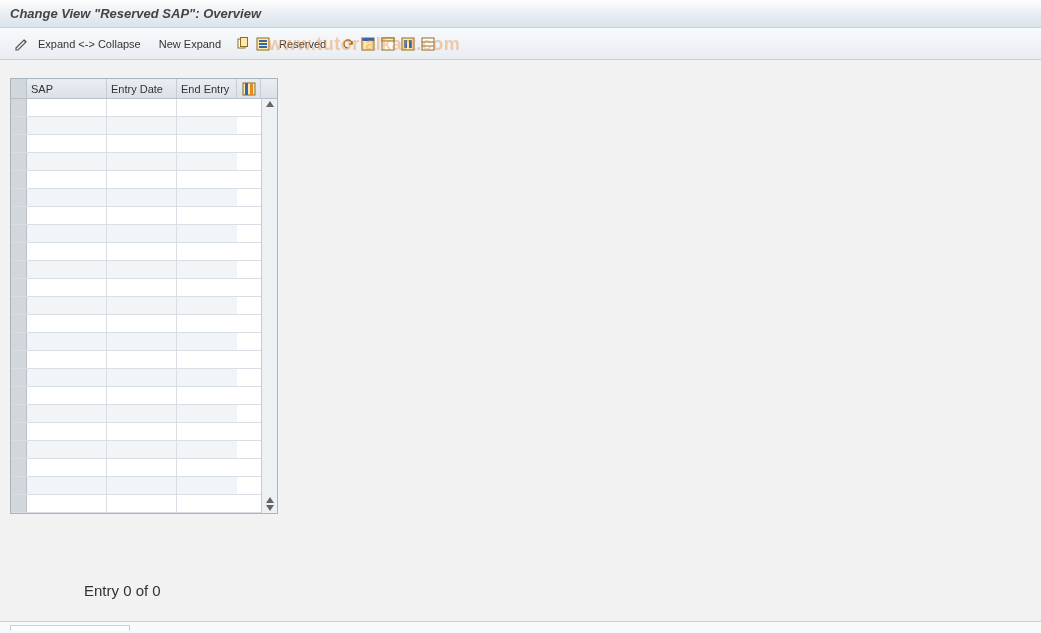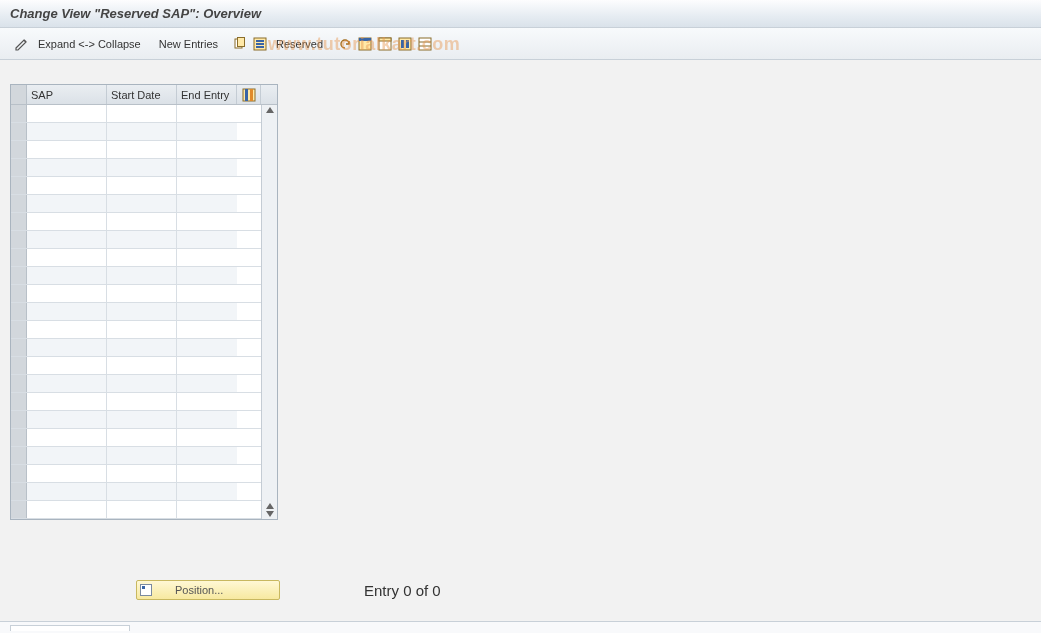--- a/index.html
+++ b/index.html
@@ -66,21 +66,21 @@
     }
     
     .main {
       position: absolute;
       top: 60px; left: 0; right: 0; bottom: 0;
       background: #f2f2f2;
     }
     
     .grid-wrap {
       position: absolute;
-      top: 24px;
+      top: 18px;
       left: 10px;
       width: 268px;
       border: 1px solid #a9b4bf;
       background: #fff;
     }
     .grid-head {
       display: flex;
       background: linear-gradient(to bottom,#eaeef2,#dbe1e7);
       border-bottom: 1px solid #b8c0c8;
       height: 20px;
@@ -199,21 +199,21 @@
 </div>
 
 <div class="toolbar">
   <span class="icon-btn">
     <svg width="16" height="16" viewBox="0 0 16 16">
         <path d="M2 12 L10 4 L12 6 L4 14 L2 14 Z" fill="none" stroke="#555" stroke-width="1.2"></path>
         <path d="M10 4 L12 6" stroke="#555" stroke-width="1.2"></path>
       </svg>
   </span>
   <span class="text-btn">Expand &lt;-&gt; Collapse</span>
-  <span class="text-btn">New Entries</span>
+  <span class="text-btn">New Expand</span>
   <span class="icon-btn">
     <svg width="14" height="14" viewBox="0 0 14 14">
         <rect x="2" y="2" width="7" height="9" fill="#fff" stroke="#8a6d2a" stroke-width="1"></rect>
         <rect x="4.5" y="0.5" width="7" height="9" fill="#ffe9a8" stroke="#8a6d2a" stroke-width="1"></rect>
       </svg>
   </span>
   <span class="icon-btn">
     <svg width="14" height="14" viewBox="0 0 14 14">
         <rect x="1" y="1" width="12" height="12" fill="#ffe9a8" stroke="#8a6d2a"></rect>
         <rect x="3" y="3" width="8" height="2" fill="#3965a6"></rect>
@@ -256,21 +256,21 @@
   </span>
   <span class="watermark">www.tutorialkart.com</span>
 </div>
 
 <div class="main">
 
   <div class="grid-wrap">
     <div class="grid-head">
       <div class="selcol"></div>
       <div class="hcell col-sap">SAP</div>
-      <div class="hcell col-start">Start Date</div>
+      <div class="hcell col-start">Entry Date</div>
       <div class="hcell col-end">End Entry</div>
       <div class="hcell col-cfg">
         <svg width="14" height="14" viewBox="0 0 14 14">
             <rect x="1" y="1" width="12" height="12" fill="#ffe9a8" stroke="#8a6d2a"></rect>
             <rect x="3" y="1" width="3" height="12" fill="#3965a6"></rect>
             <rect x="8" y="1" width="3" height="12" fill="#e08a2a"></rect>
           </svg>
       </div>
     </div>
     <div class="grid-body-wrap">
@@ -417,27 +417,18 @@
       <div class="vscroll">
         <div class="arrow up"></div>
         <div style="flex:1"></div>
         <div class="arrow up" style="margin-bottom:2px"></div>
         <div class="arrow down"></div>
       </div>
     </div>
   </div>
 
   <div class="footer">
-    <div class="position-btn">
-      <span class="pb-icon">
-        <svg width="12" height="12" viewBox="0 0 12 12">
-            <rect x="0.5" y="0.5" width="11" height="11" fill="#fff" stroke="#7a8aa0"></rect>
-            <rect x="2" y="2" width="3" height="3" fill="#3965a6"></rect>
-          </svg>
-      </span>
-      <span>Position...</span>
-    </div>
     <span class="entry-text">Entry 0 of 0</span>
   </div>
 
   <div class="bottom-edge"></div>
   <div class="bottom-tab"></div>
 </div>
 
 </body></html>

